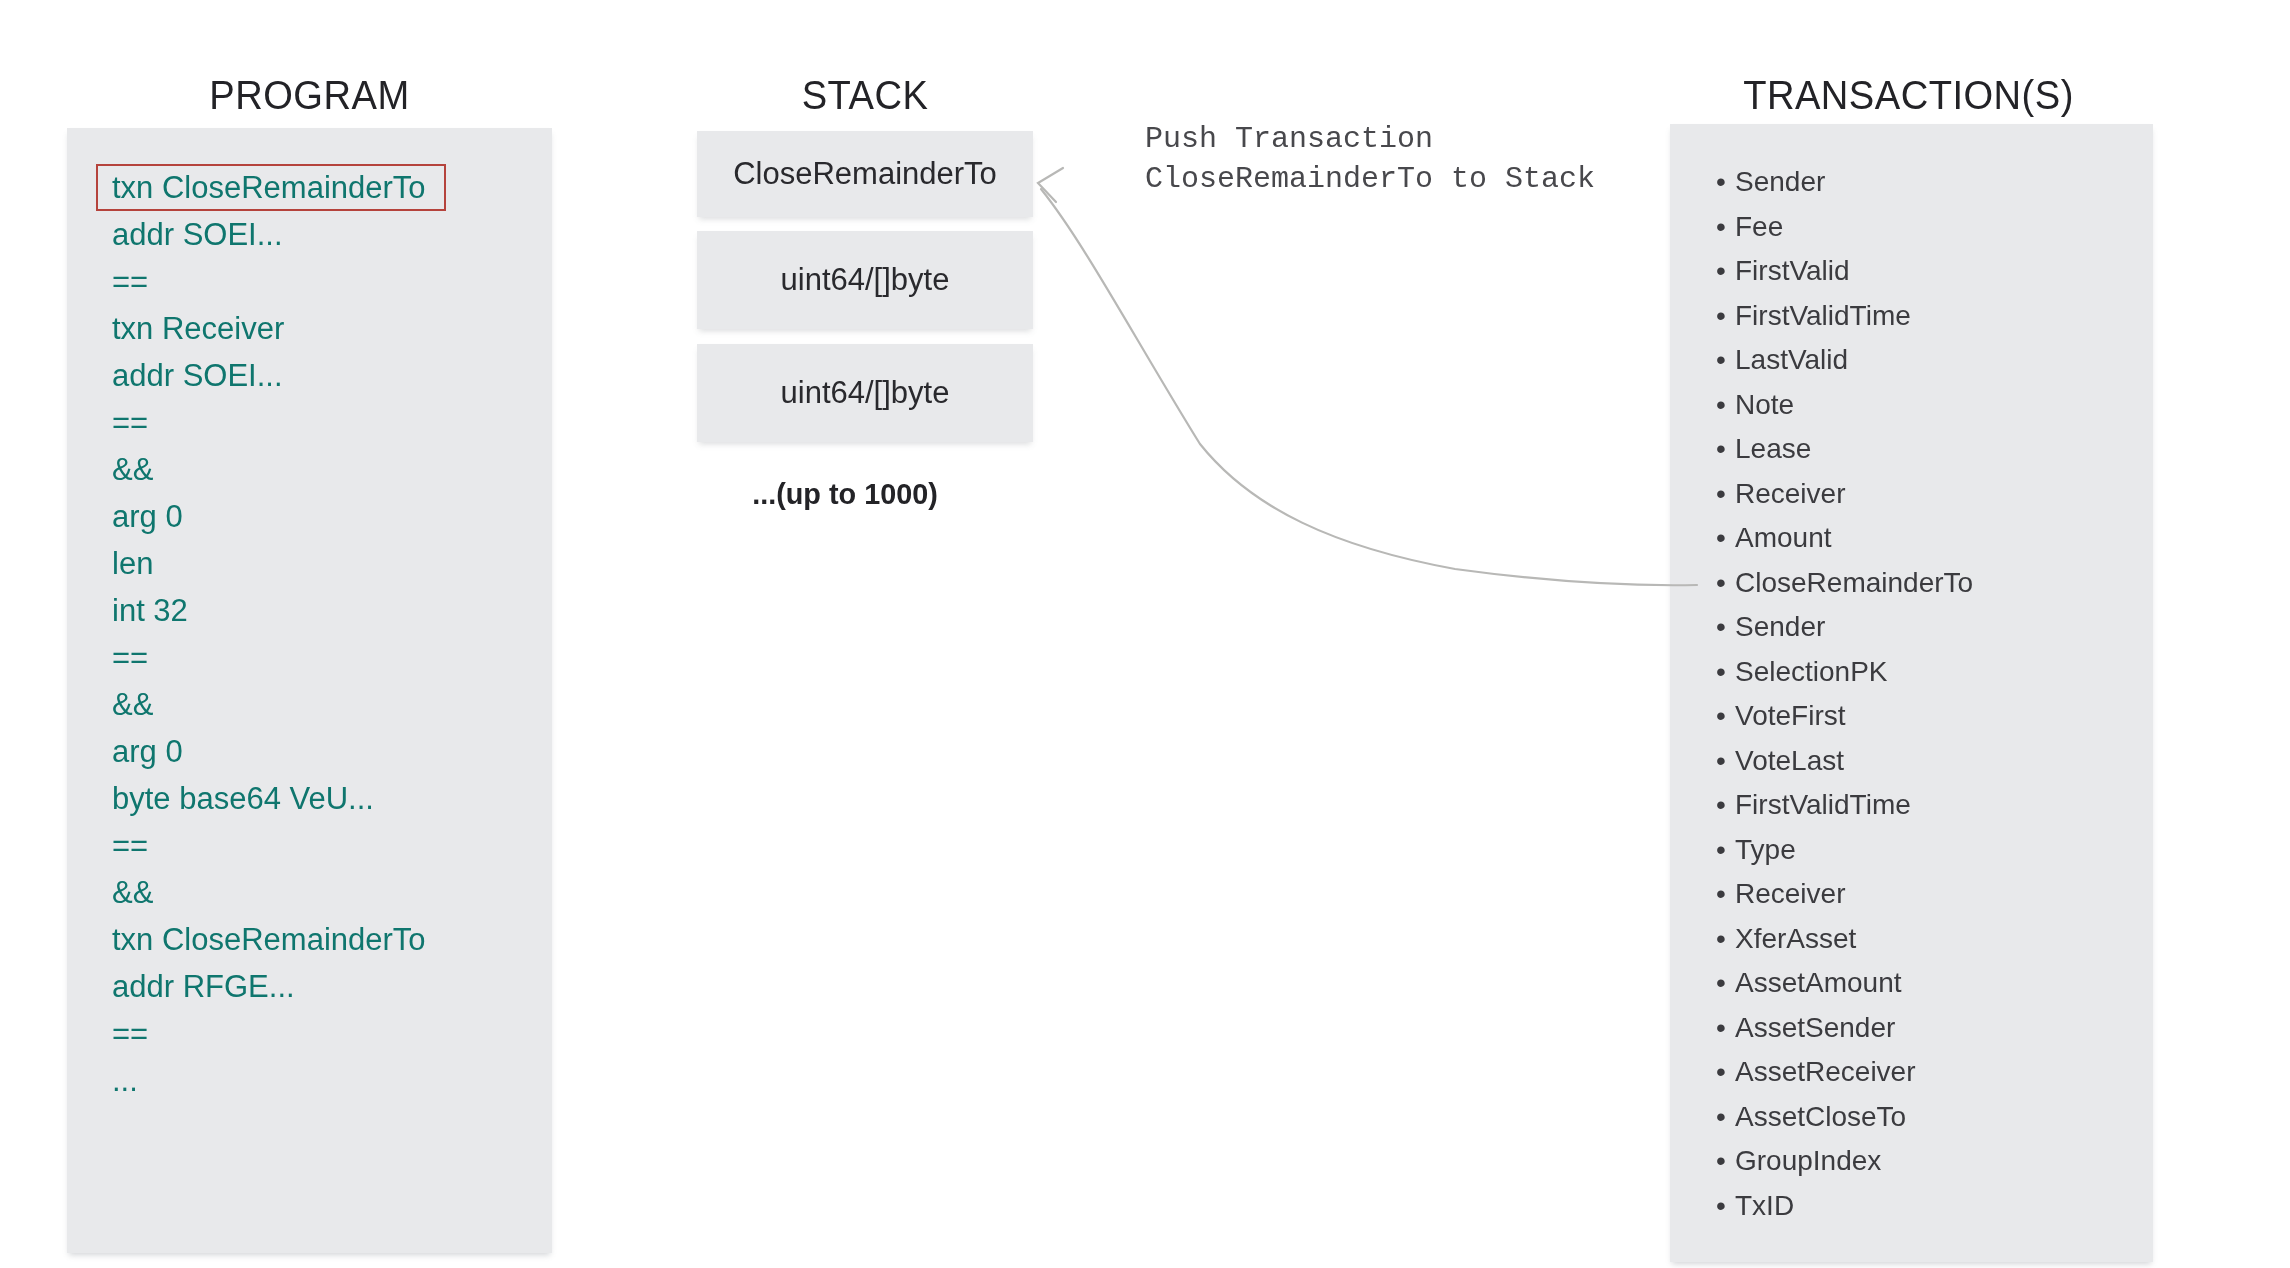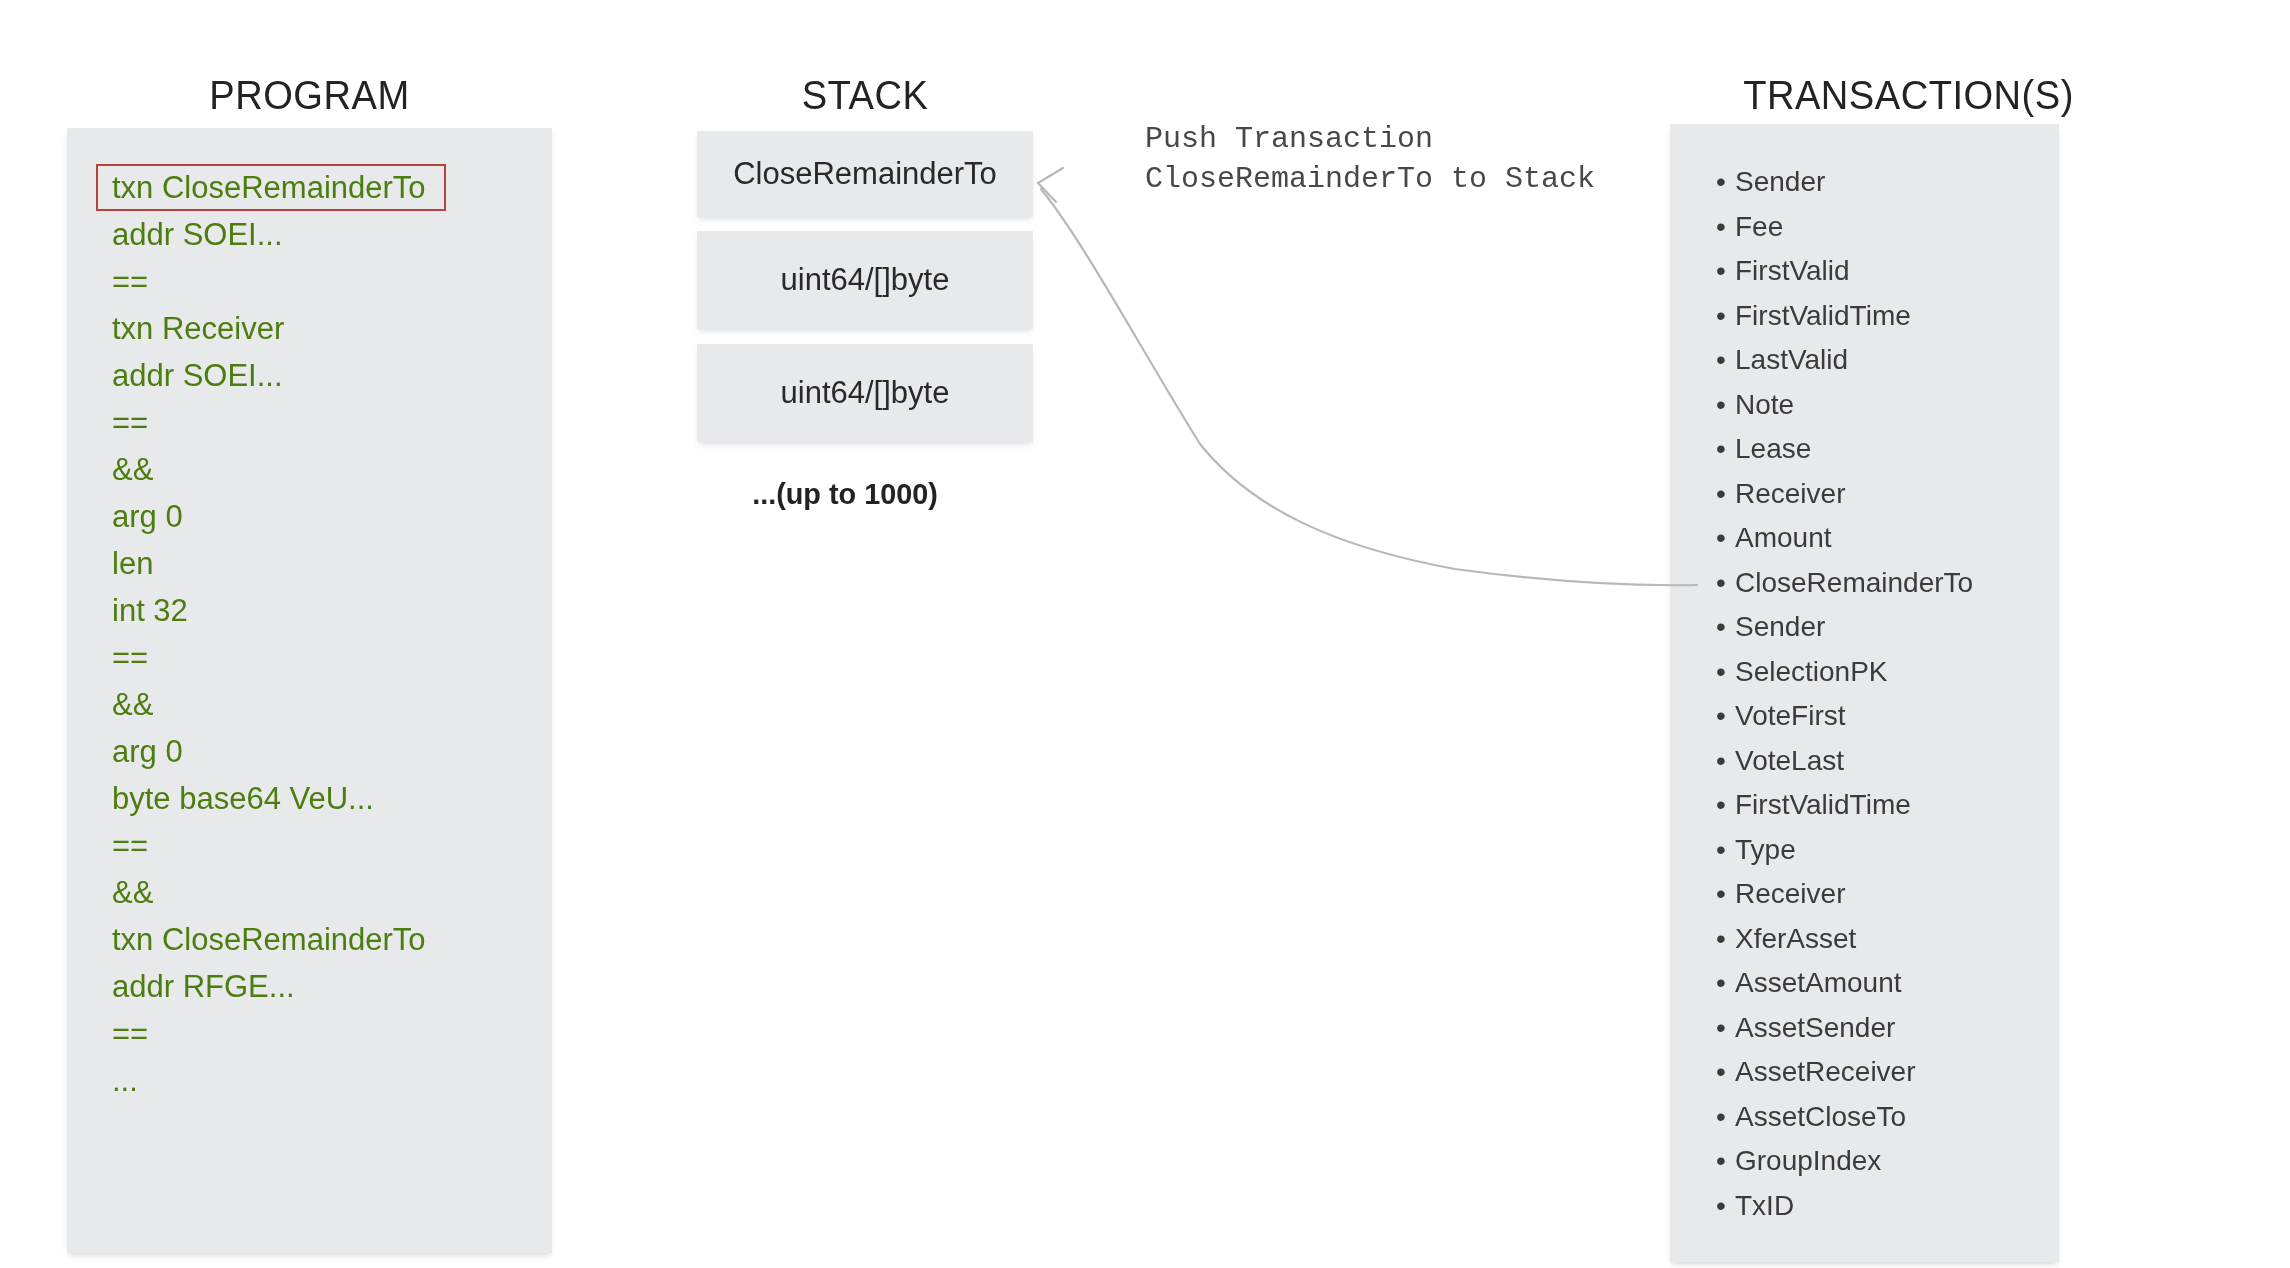--- a/index.html
+++ b/index.html
@@ -27,30 +27,30 @@
   .title-stack        { left:697px; width:336px; }
   .title-transactions { left:1670px;width:477px; }
 
   
   .panel {
     position:absolute;
     background:#e8e9eb;
     box-shadow:0 4px 6px -2px rgba(110,115,125,0.30);
   }
   .program-panel      { left:67px;   top:89px; width:485px; height:1125px; }
-  .transactions-panel { left:1670px; top:85px; width:389px; height:1138px; }
+  .transactions-panel { left:1670px; top:85px; width:483px; height:1138px; }
 
   
   .program-list {
     list-style:none; margin:0;
     padding:36px 0 0 45px;
   }
   .prog-line {
     height:47px; line-height:47px;
-    font-size:31px; color:#4d7c0f;
+    font-size:31px; color:#0f766e;
     white-space:nowrap;
   }
   .prog-line > span { display:inline-block; height:47px; line-height:47px; }
   .prog-line > span.red-box {
     border:2px solid #b5433c;
     height:43px; line-height:43px;
     padding:0 18px 0 14px;
     margin-left:-16px;
   }
 

